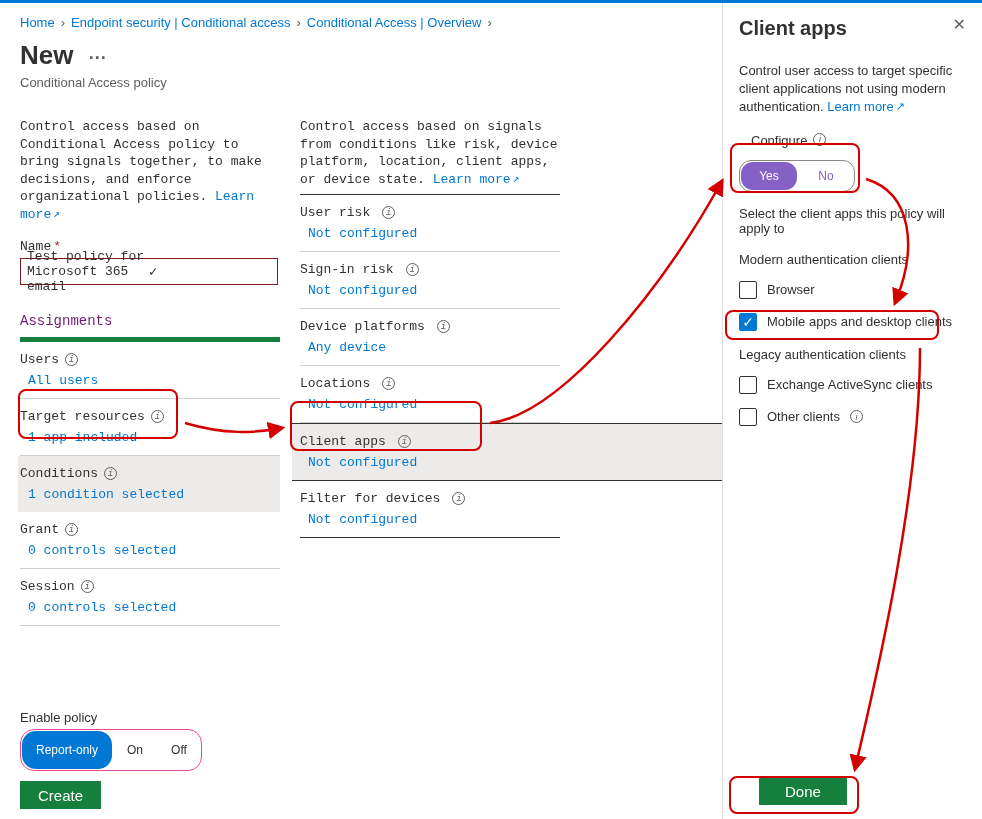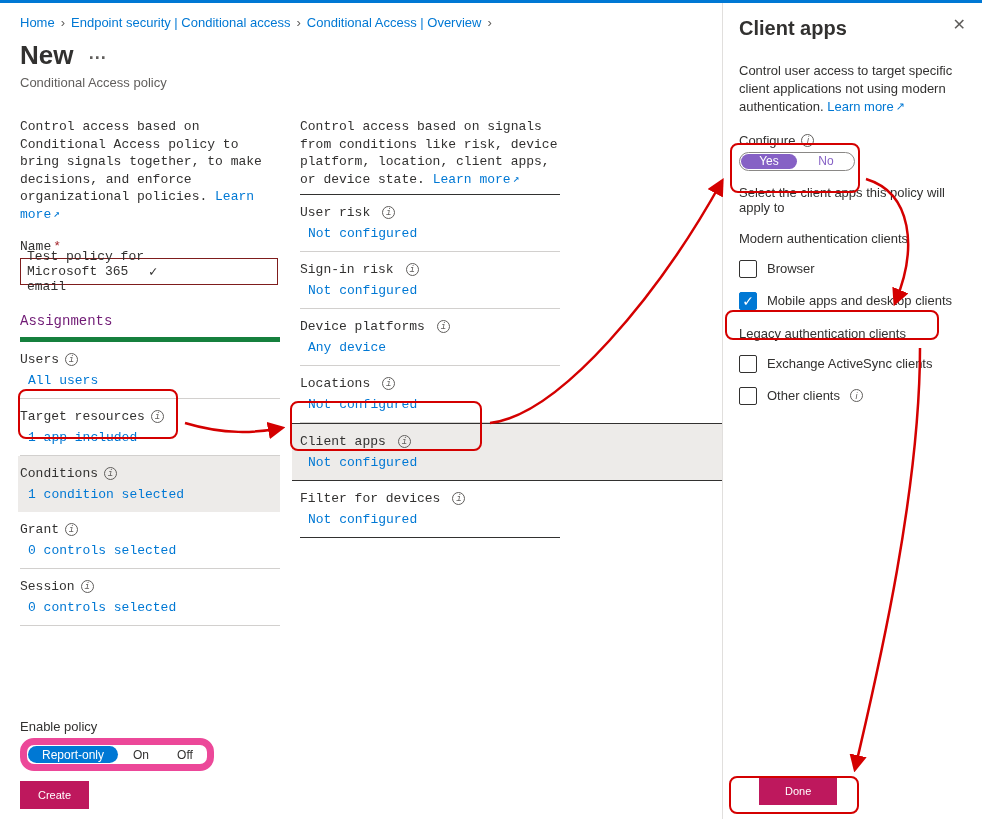--- a/index.html
+++ b/index.html
@@ -158,48 +158,48 @@
     margin-right: -280px;
   }
   
   .footer {
     position: absolute;
     left: 20px; bottom: 10px;
     width: 680px;
   }
   .pill3 {
     display: inline-flex;
-    border: 7px solid #ec4899;
+    border: 1px solid #ec4899;
     border-radius: 14px;
-    height: 33px;
+    height: 42px;
     overflow: hidden;
     font-size: 12px;
     align-items: stretch;
     margin-top: 4px;
   }
   .pill3 .opt {
     display: flex; align-items: center; justify-content: center;
     padding: 0 14px;
     cursor: pointer;
   }
   .pill3 .opt.active {
     background: #0078d4;
     color: #fff;
     border-radius: 14px;
     margin: 1px;
   }
   .btn-primary {
     display: inline-flex;
     align-items: center; justify-content: center;
-    background: #be185d;
+    background: #15803d;
     color: #fff;
     border: none;
     height: 28px;
     padding: 0 18px;
-    font-size: 11px;
+    font-size: 15px;
     cursor: pointer;
     margin-top: 10px;
   }
 
   
   .panel {
     width: 260px;
     border-left: 1px solid #e1dfdd;
     position: relative;
     padding: 14px 16px 0 16px;
@@ -221,30 +221,31 @@
     cursor: pointer;
     line-height: 1;
   }
   .panel-desc {
     font-size: 13px;
     margin-top: 22px;
     line-height: 1.4;
   }
   .cfg-label {
     font-size: 13px;
-    display: flex; align-items: center; gap: 6px;
+    display: flex; gap: 6px;
     margin-top: 16px;
+    margin-left: 12px;
   }
   .toggle-pill {
     display: inline-flex;
-    height: 19px;
+    height: 32px;
     border: 1px solid #8a8886;
     border-radius: 12px;
     overflow: hidden;
-    margin-top: 4px;
+    margin-top: 12px;
     width: 116px;
   }
   .toggle-pill .topt {
     flex: 1;
     display: flex; align-items: center; justify-content: center;
     font-size: 12px;
     cursor: pointer;
   }
   .toggle-pill .topt.yes {
     background: #8661c5;

